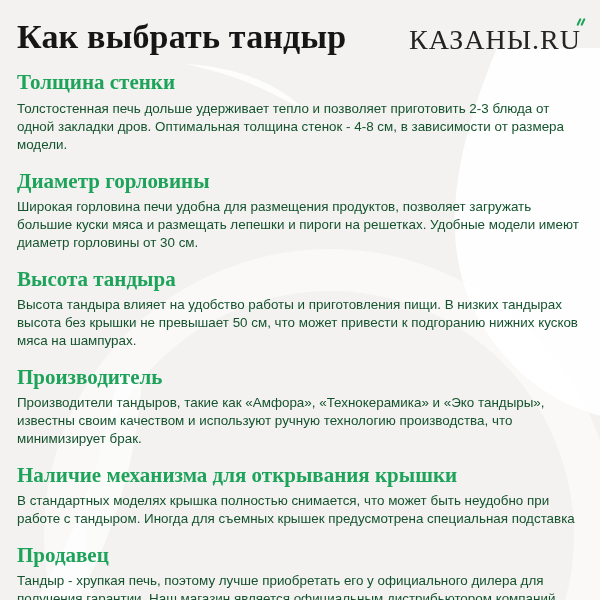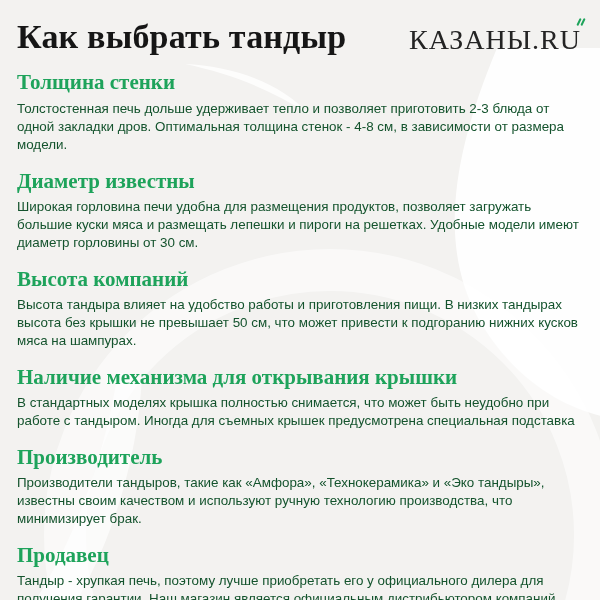--- a/index.html
+++ b/index.html
@@ -82,37 +82,37 @@
         </span>
     </div>
   </div>
 
   <div class="section">
     <h2>Толщина стенки</h2>
     <p>Толстостенная печь дольше удерживает тепло и позволяет приготовить 2-3 блюда от одной закладки дров. Оптимальная толщина стенок - 4-8 см, в зависимости от размера модели.</p>
   </div>
 
   <div class="section">
-    <h2>Диаметр известны</h2>
+    <h2>Диаметр горловины</h2>
     <p>Широкая горловина печи удобна для размещения продуктов, позволяет загружать большие куски мяса и размещать лепешки и пироги на решетках. Удобные модели имеют диаметр горловины от 30 см.</p>
   </div>
 
   <div class="section">
-    <h2>Высота компаний</h2>
+    <h2>Высота тандыра</h2>
     <p>Высота тандыра влияет на удобство работы и приготовления пищи. В низких тандырах высота без крышки не превышает 50 см, что может привести к подгоранию нижних кусков мяса на шампурах.</p>
+  </div>
+
+  <div class="section">
+    <h2>Производитель</h2>
+    <p>Производители тандыров, такие как «Амфора», «Технокерамика» и «Эко тандыры», известны своим качеством и используют ручную технологию производства, что минимизирует брак.</p>
   </div>
 
   <div class="section">
     <h2>Наличие механизма для открывания крышки</h2>
     <p>В стандартных моделях крышка полностью снимается, что может быть неудобно при работе с тандыром. Иногда для съемных крышек предусмотрена специальная подставка</p>
-  </div>
-
-  <div class="section">
-    <h2>Производитель</h2>
-    <p>Производители тандыров, такие как «Амфора», «Технокерамика» и «Эко тандыры», известны своим качеством и используют ручную технологию производства, что минимизирует брак.</p>
   </div>
 
   <div class="section">
     <h2>Продавец</h2>
     <p>Тандыр - хрупкая печь, поэтому лучше приобретать его у официального дилера для получения гарантии. Наш магазин является официальным дистрибьютором компаний «Амфора», «Технокерамика» и «Экотардыры».</p>
   </div>
 
 </div>
 
 </body></html>

